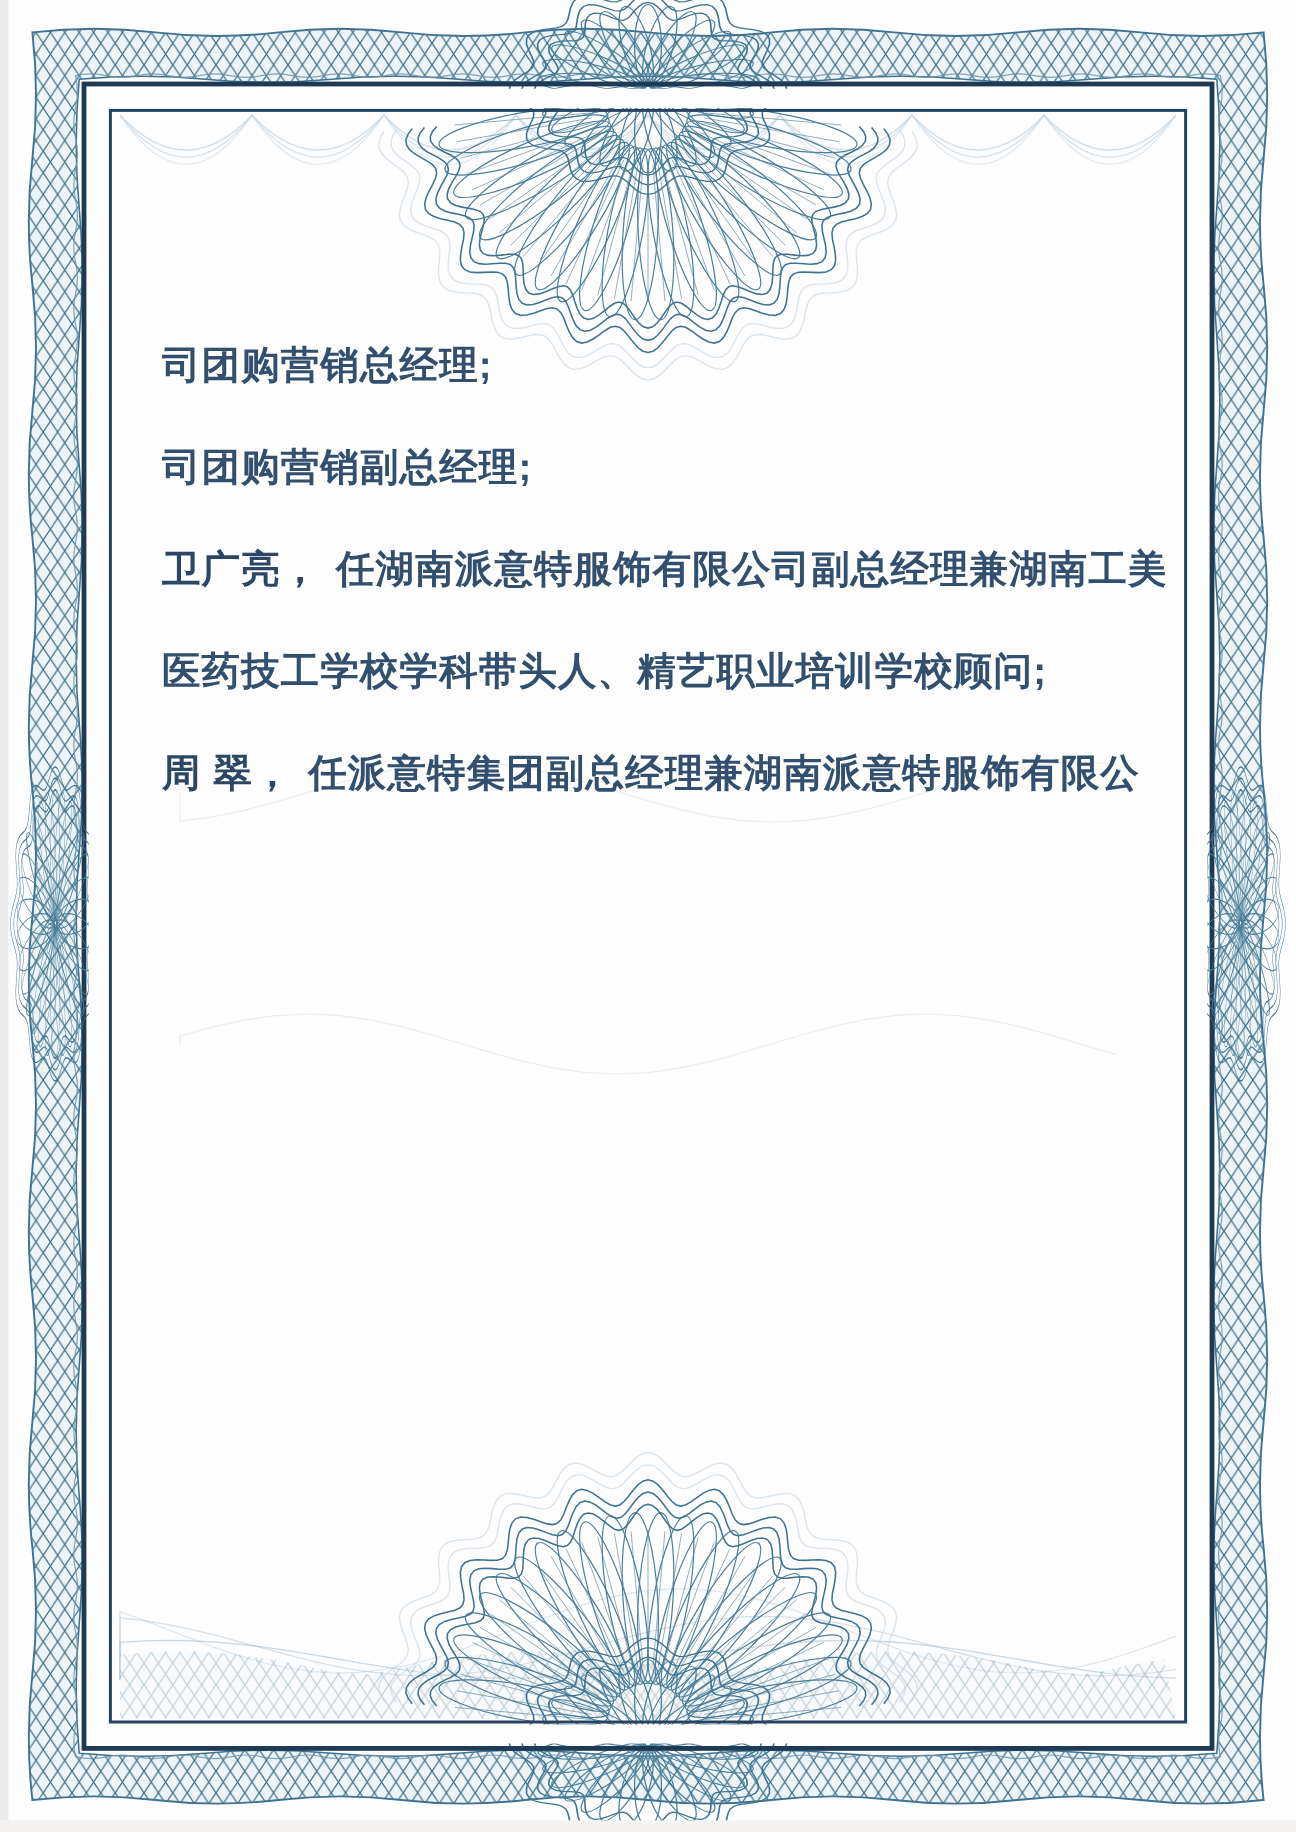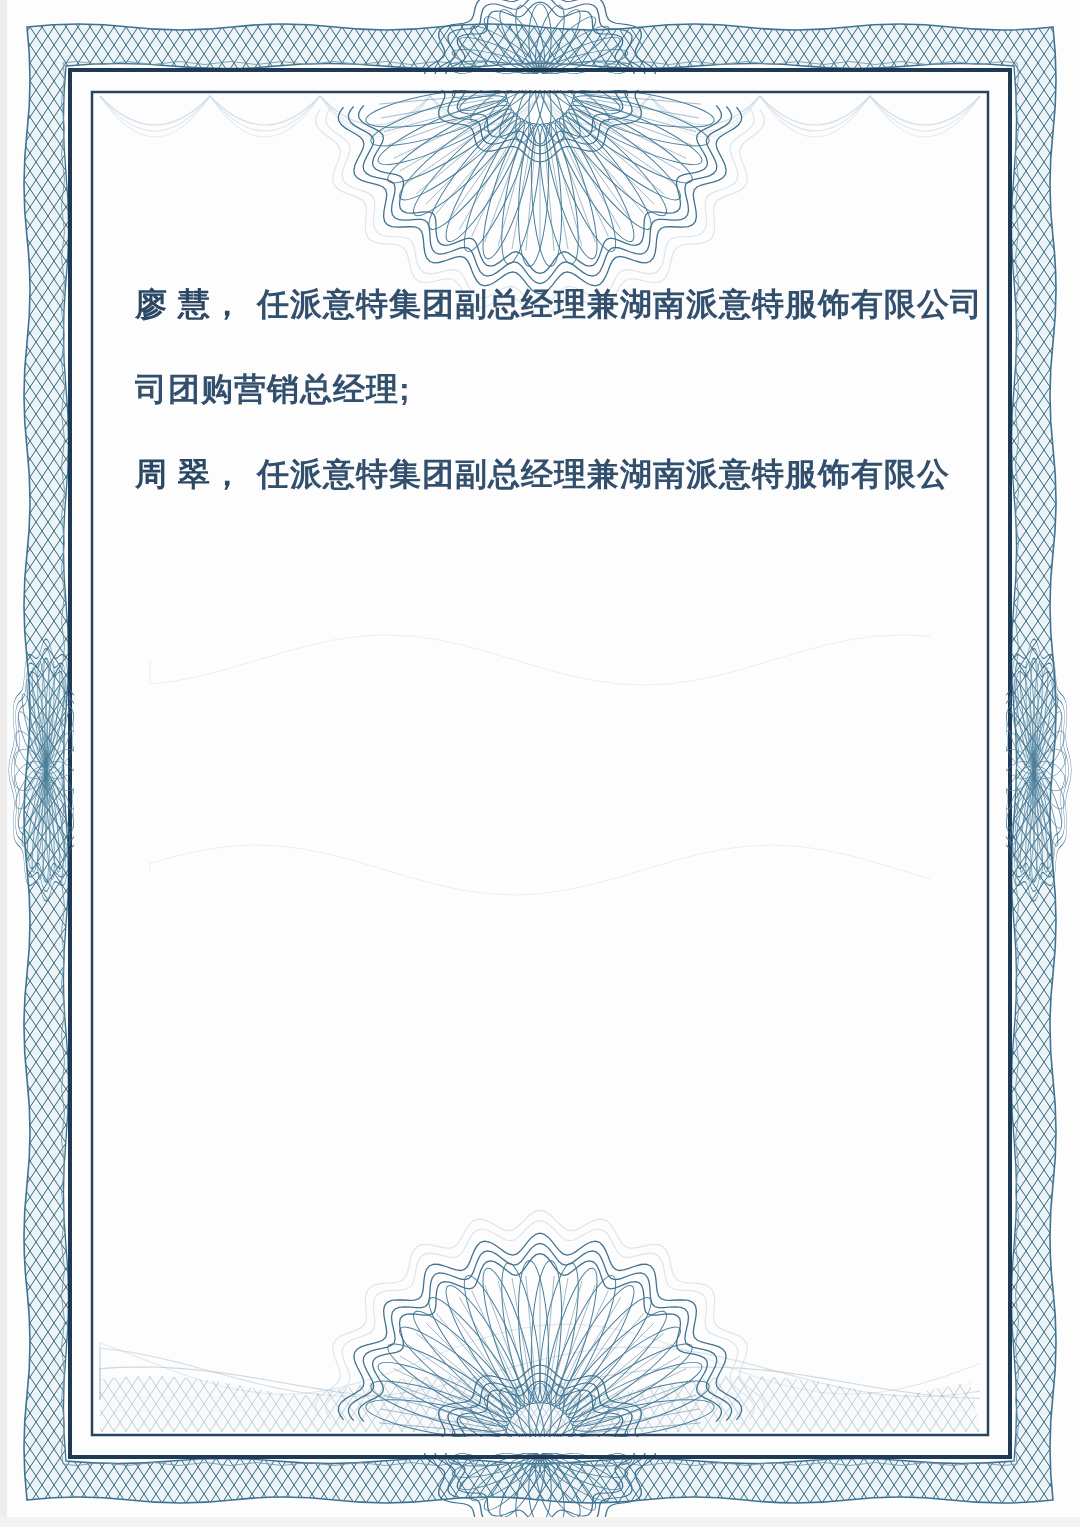--- a/index.html
+++ b/index.html
@@ -316,29 +316,33 @@
     <path d="M74,74 H1006 V1453 H74 Z M90,90 H990 V1437 H90 Z" fill="#fdfdfe" fill-rule="evenodd"></path>
     <rect x="92" y="92" width="896" height="1343" fill="none" stroke="#27435f" stroke-width="2.5"></rect>
   </svg>
 
 <div class="photo-edge-left"></div>
 <div class="photo-edge-bottom"></div>
 
 <div class="doc-body">
 
   <div class="entry">
-    <div class="line"><span class="pname">廖 慧，</span><span>任派意特集团副总经理兼湖南派意特服饰有限公司</span></div>
   </div>
 
 
   <div class="entry">
     <div class="line"><span>司团购营销总经理;</span></div>
   </div>
 
   <div class="entry">
-  </div>
-
+    <div class="line"><span>司团购营销副总经理;</span></div>
+  </div>
+
+  <div class="entry">
+    <div class="line"><span class="pname">卫广亮，</span><span>任湖南派意特服饰有限公司副总经理兼湖南工美</span></div>
+    <div class="line"><span>医药技工学校学科带头人、精艺职业培训学校顾问;</span></div>
+  </div>
 
   <div class="entry">
     <div class="line"><span class="pname">周 翠，</span><span>任派意特集团副总经理兼湖南派意特服饰有限公</span></div>
   </div>
 
 </div>
 
 </body></html>

